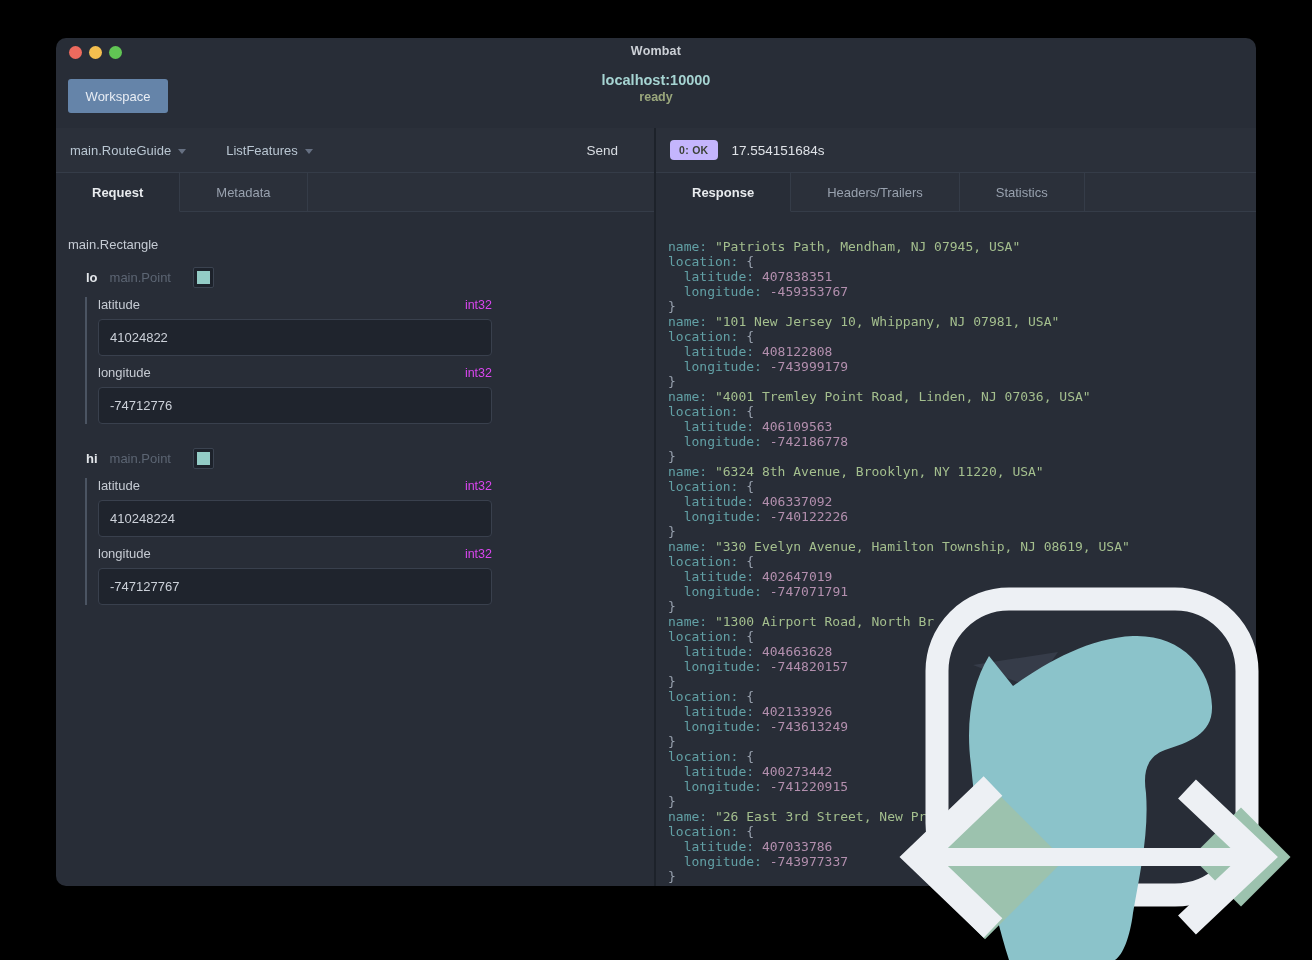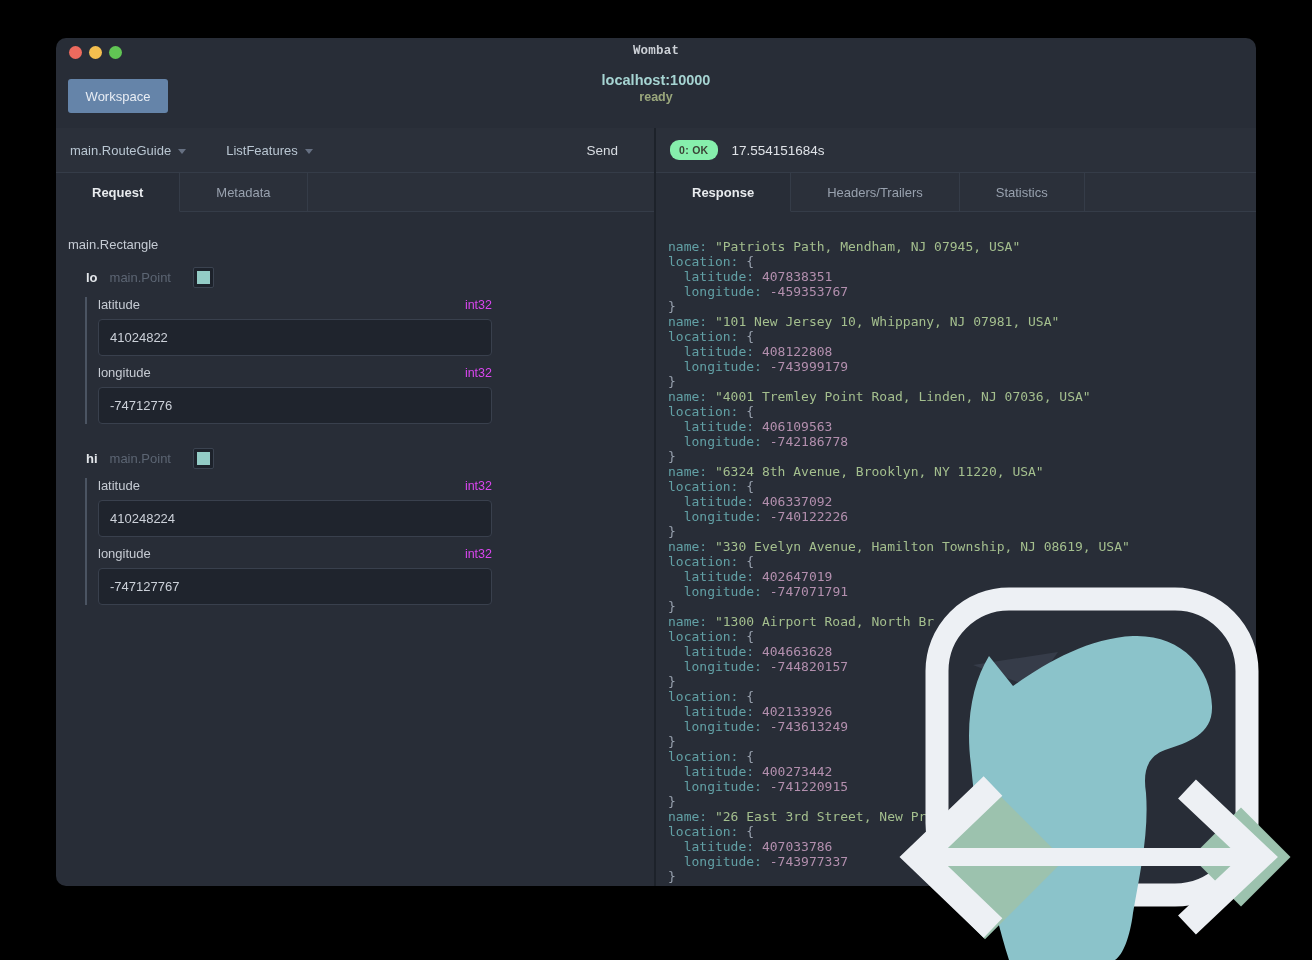--- a/index.html
+++ b/index.html
@@ -7,21 +7,21 @@
   .stage {
     position:relative; width:1312px; height:960px; background:#000;
     overflow:hidden; font-family:"Liberation Sans", sans-serif;
   }
   .window {
     position:absolute; left:56px; top:38px; width:1200px; height:848px;
     background:#282d37; border-radius:10px; overflow:hidden;
     display:flex; flex-direction:column;
   }
   
-  .titlebar { position:relative; height:28px; flex:0 0 auto;font-family:Liberation Mono, monospace; }
+  .titlebar { position:relative; height:28px; flex:0 0 auto; }
   .lights { position:absolute; left:13px; top:8px; display:flex; gap:7px; }
   .light { width:13px; height:13px; border-radius:50%; }
   .win-title {
     position:absolute; left:0; right:0; top:6px; text-align:center;
     font-size:12.5px; font-weight:bold; color:#ccd0d6; letter-spacing:.2px;
   }
   
   .appheader { position:relative; height:62px; flex:0 0 auto; }
   .workspace-btn {
     position:absolute; left:12px; top:13px; width:100px; height:34px;
@@ -45,22 +45,22 @@
   .chevron {
     width:0; height:0; border-left:4.5px solid transparent; border-right:4.5px solid transparent;
     border-top:5px solid #667082; margin-top:2px;
   }
   .dd + .dd { margin-left:40px; }
   .send-btn {
     margin-left:auto; margin-right:22px; background:none; border:none;
     color:#d8dce2; font-size:13.5px; font-family:inherit; cursor:pointer;
   }
   .status-badge {
-    display:inline-block; background:#86efac; color:#3a4135;
-    font-size:10.5px; font-weight:bold; padding:4px 9px; border-radius:9px;
+    display:inline-block; background:#c4b5fd; color:#3a4135;
+    font-size:10.5px; font-weight:bold; padding:4px 9px; border-radius:4px;
     letter-spacing:.3px;
   }
   .elapsed { margin-left:14px; font-size:13.5px; color:#dfe2e7; }
   
   .tabbar {
     height:39px; flex:0 0 auto; display:flex; background:#2b303a;
     border-bottom:1px solid #353c48;
   }
   .tab {
     display:flex; align-items:center; justify-content:center;

